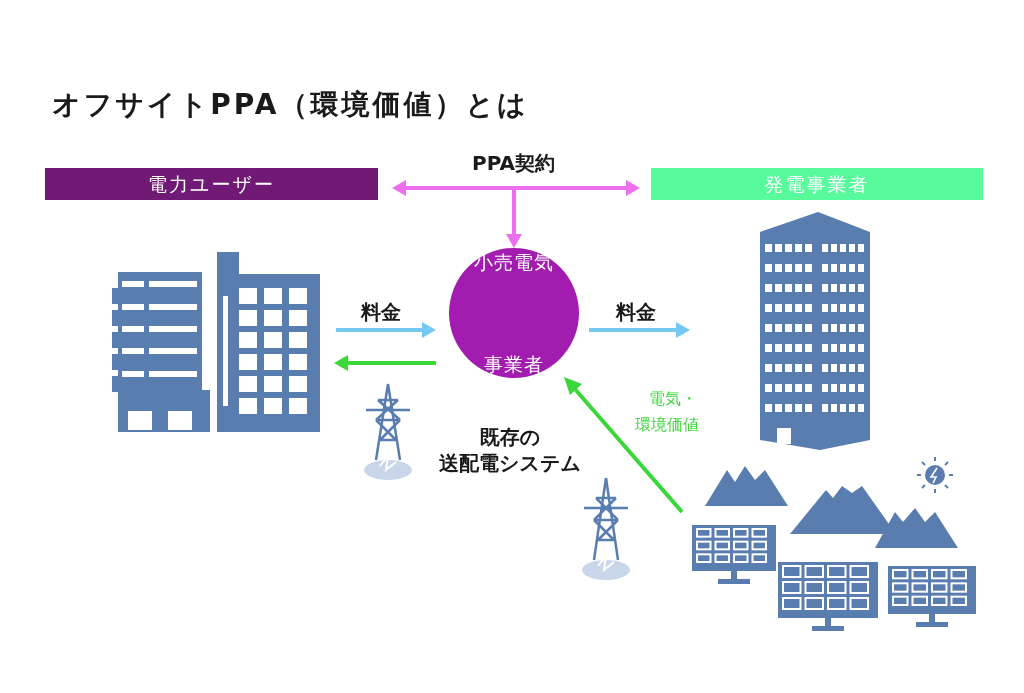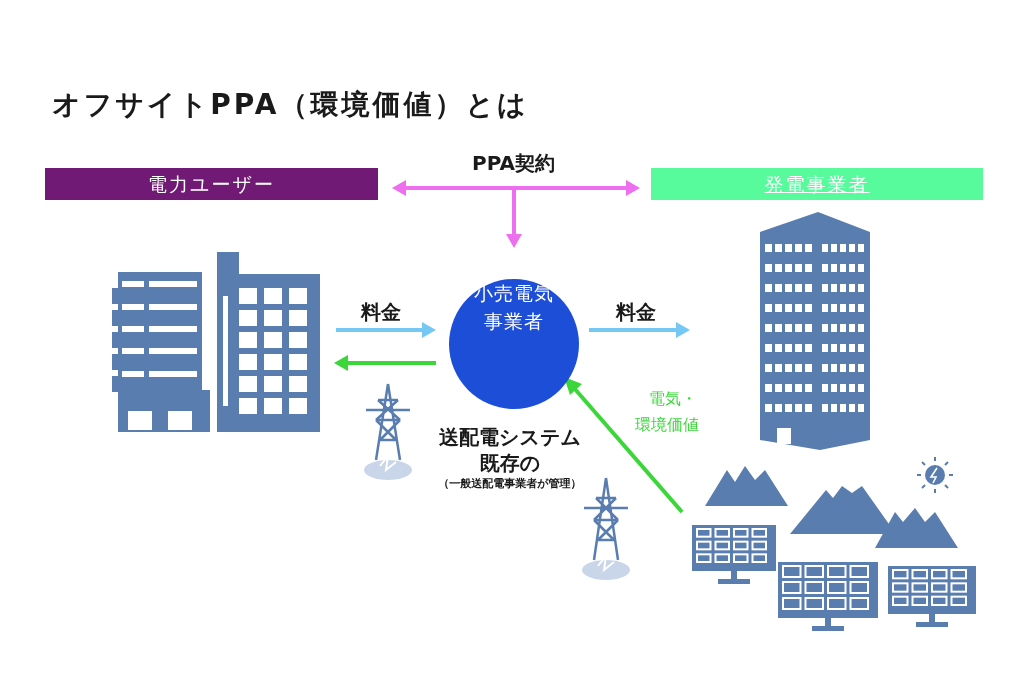--- a/index.html
+++ b/index.html
@@ -1,23 +1,23 @@
 <!DOCTYPE html>
 <html><head>
 <meta charset="utf-8">
 <style>
   html,body{margin:0;padding:0;background:#fff;}
   body{width:1024px;height:693px;position:relative;overflow:hidden;font-family:"DejaVu Sans",sans-serif;}
   .abs{position:absolute;}
   .title{left:52px;top:86px;font-size:28px;font-weight:bold;color:#1a1a1a;letter-spacing:3px;}
   .band{height:32px;top:168px;color:#fff;font-size:19px;text-align:center;line-height:32px;letter-spacing:2px;}
   .band-user{left:45px;width:333px;background:#701a75;}
-  .band-gen{left:651px;width:332px;background:#57fb9c;text-decoration:underline;}
+  .band-gen{left:651px;width:332px;background:#57fb9c;}
   .lbl{font-weight:bold;color:#1a1a1a;font-size:20px;}
-  .circle{left:449px;top:279px;width:130px;height:130px;border-radius:50%;background:#1d4ed8;color:#fff;display:flex;flex-direction:column;align-items:center;justify-content:flex-start;font-size:19px;line-height:28px;letter-spacing:1px;}
+  .circle{left:449px;top:248px;width:130px;height:130px;border-radius:50%;background:#a21caf;color:#fff;display:flex;flex-direction:column;align-items:center;justify-content:space-between;font-size:19px;line-height:28px;letter-spacing:1px;}
   .green{color:#3bd63a;font-weight:normal;font-size:16px;line-height:26px;}
   .center{text-align:center;}
   svg{position:absolute;left:0;top:0;}
 </style>
 </head>
 <body>
 
 <div class="abs title">オフサイトPPA（環境価値）とは</div>
 
 <div class="abs band band-user">電力ユーザー</div>
@@ -323,16 +323,15 @@
   <div>小売電気</div>
   <div>事業者</div>
 </div>
 
 <div class="abs green" style="left:649px;top:386px;">
   <div>電気・</div>
   <div style="margin-left:-14px;">環境価値</div>
 </div>
 
 <div class="abs center" style="left:410px;top:424px;width:200px;">
+  <div class="lbl" style="line-height:26px;">既存の</div>
   <div class="lbl" style="line-height:26px;">送配電システム</div>
-  <div class="lbl" style="line-height:26px;">既存の</div>
-  <div style="font-size:11px;color:#1a1a1a;font-weight:bold;">（一般送配電事業者が管理）</div>
 </div>
 
 </body></html>

